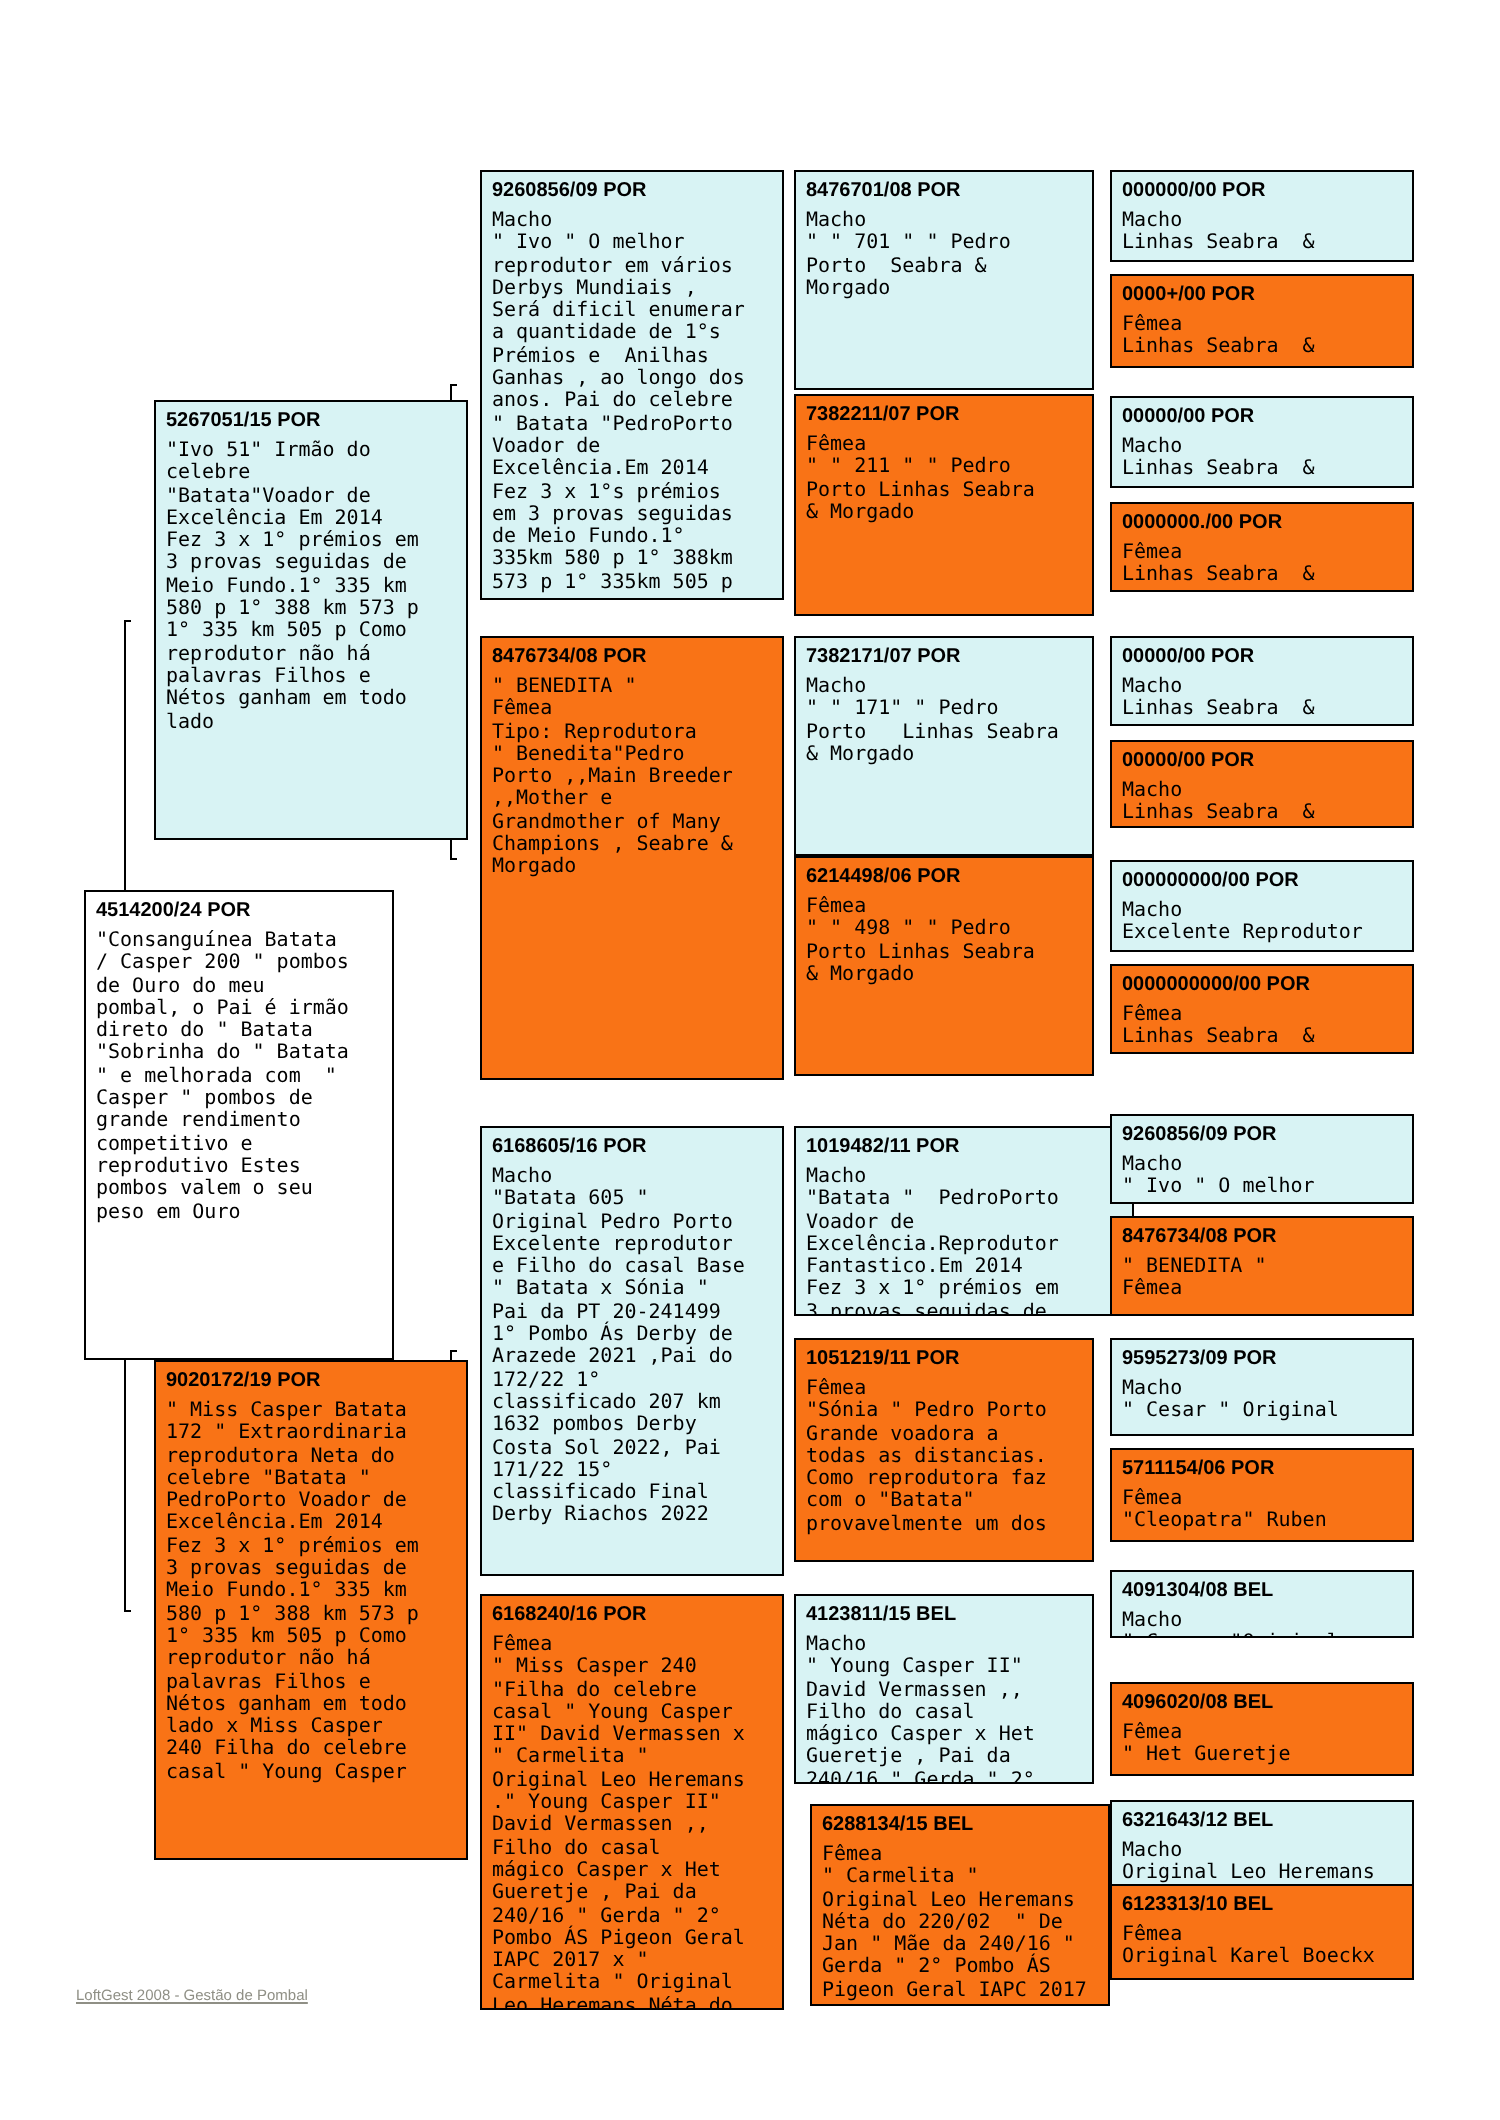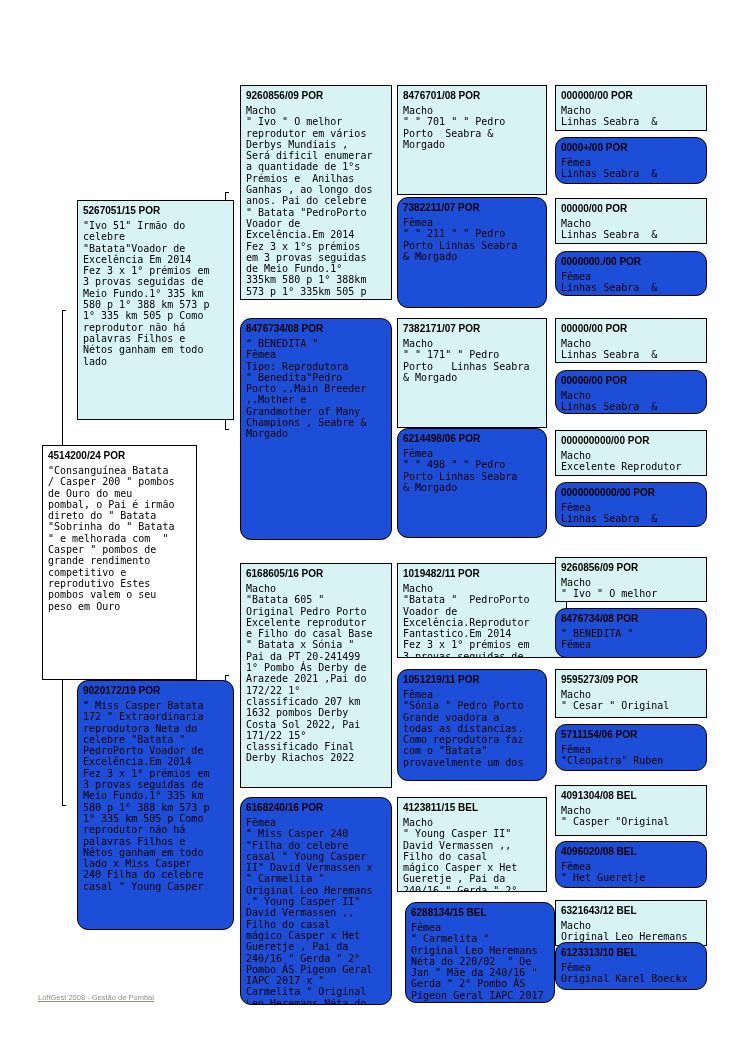--- a/index.html
+++ b/index.html
@@ -6,21 +6,21 @@
   #page{position:relative;width:750px;height:1060px;background:#fff;overflow:hidden;
         font-family:"Liberation Sans",sans-serif;}
   #title{position:absolute;top:18px;left:0;width:750px;text-align:center;
          font:bold 13px "Liberation Sans",sans-serif;color:#000;}
   #footer{position:absolute;left:38px;top:993px;
           font:7.5px "Liberation Sans",sans-serif;color:#8f8f85;text-decoration:underline;}
   #lines{position:absolute;left:0;top:0;}
   .node{position:absolute;border:1px solid #000;box-sizing:border-box;
         padding:4px 5px 2px 5px;overflow:hidden;background:#fff;margin-left:12px;}
   .blue{background:#d8f3f4;}
-  .pink{background:#1d4ed8;border-radius:11px;}
+  .pink{background:#f97316;}
   .ring{font:bold 10px "Liberation Sans",sans-serif;color:#000;margin-bottom:4px;
         white-space:nowrap;}
   .body{font:10px/11.3px "DejaVu Sans Mono",monospace;color:#000;white-space:pre-wrap;}
 </style>
 </head>
 <body>
 
 <div id="page">
 
 
@@ -292,21 +292,21 @@
   <div class="node blue" style="left:543px;top:669px;width:152px;height:49px">
     <div class="ring">9595273/09 POR</div>
     <div class="body">Macho
 " Cesar " Original</div>
   </div>
   <div class="node pink" style="left:543px;top:724px;width:152px;height:47px">
     <div class="ring">5711154/06 POR</div>
     <div class="body">Fêmea
 "Cleopatra" Ruben</div>
   </div>
-  <div class="node blue" style="left:543px;top:785px;width:152px;height:51px">
+  <div class="node blue" style="left:543px;top:785px;width:152px;height:34px">
     <div class="ring">4091304/08 BEL</div>
     <div class="body">Macho
 " Casper "Original</div>
   </div>
   <div class="node pink" style="left:543px;top:841px;width:152px;height:47px">
     <div class="ring">4096020/08 BEL</div>
     <div class="body">Fêmea
 " Het Gueretje</div>
   </div>
   <div class="node blue" style="left:543px;top:900px;width:152px;height:46px">

